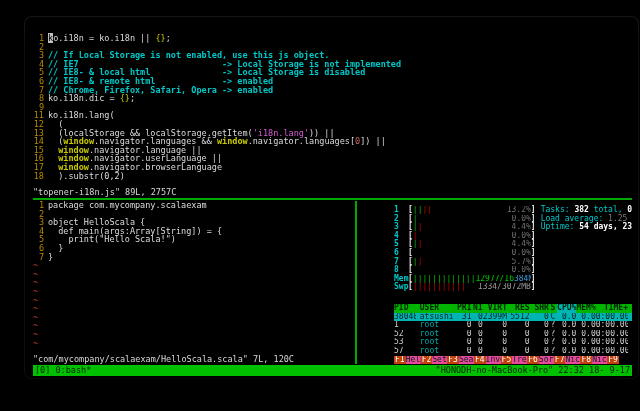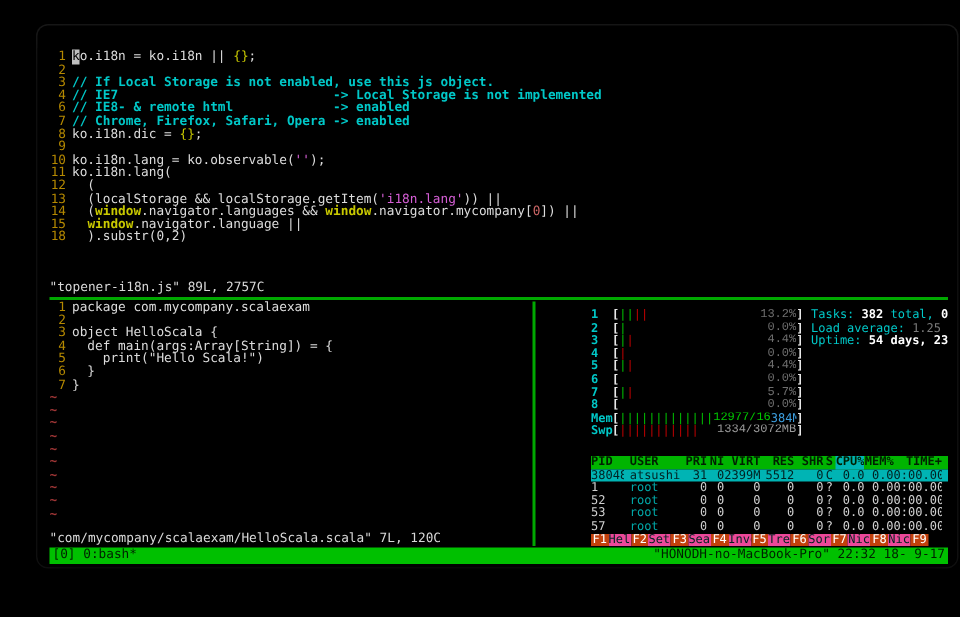--- a/index.html
+++ b/index.html
@@ -35,21 +35,21 @@
   .vborder{width:2px;background:#00a800;}
   .pane-right{flex:1;display:flex;flex-direction:column;padding-left:3px;overflow:hidden;}
   .htop-head{display:flex;margin-top:5px;}
   .meters{width:148px;}
   .meter{display:flex;height:8.6px;line-height:8.6px;font-size:8px;white-space:pre;}
   .m-id{width:14px;color:#00c8c8;font-weight:bold;}
   .m-br{color:#e8e8e8;font-weight:bold;}
   .m-body{display:flex;width:118px;overflow:hidden;}
   .m-bars{color:#00c000;}
   .m-bars.r{color:#c00000;}
-  .m-val{margin-left:auto;color:#6e6e6e;font-family:Liberation Mono, monospace;}
+  .m-val{margin-left:auto;color:#6e6e6e;}
   .m-used{color:#00c800;}
   .m-total{color:#3b9ddd;}
   .m-gray{color:#9a9a9a;}
   .info{flex:1;padding-left:5px;}
   .iline{height:8.6px;line-height:8.6px;white-space:pre;font-size:8px;}
   .i-lbl{color:#00c8c8;}
   .i-val{color:#ffffff;font-weight:bold;}
   .i-dim{color:#7a7a7a;}
   .i-mid{color:#d8d8d8;}
   .ptable{margin-top:12px;font-size:8px;}
@@ -86,30 +86,32 @@
   <div class="window">
 
     <div class="terminal">
 
       <div class="pane pane-top">
         <div id="js-lines">
             <div class="line"><span class="ln">1</span><span class="sg-cur">k</span><span class="sg-w">o.i18n = ko.i18n || </span><span class="sg-br">{}</span><span class="sg-w">;</span></div>
             <div class="line"><span class="ln">2</span></div>
             <div class="line"><span class="ln">3</span><span class="sg-cm">// If Local Storage is not enabled, use this js object.</span></div>
             <div class="line"><span class="ln">4</span><span class="sg-cm">// IE7                            -&gt; Local Storage is not implemented</span></div>
+            <div class="line"><span class="ln">5</span><span class="sg-cm">// IE8- &amp; local html              -&gt; Local Storage is disabled</span></div>
             <div class="line"><span class="ln">6</span><span class="sg-cm">// IE8- &amp; remote html             -&gt; enabled</span></div>
             <div class="line"><span class="ln">7</span><span class="sg-cm">// Chrome, Firefox, Safari, Opera -&gt; enabled</span></div>
             <div class="line"><span class="ln">8</span><span class="sg-w">ko.i18n.dic = </span><span class="sg-br">{}</span><span class="sg-w">;</span></div>
             <div class="line"><span class="ln">9</span></div>
-            <div class="line"><span class="ln">10</span><span class="sg-w">ko.i18n.lang = ko.observable(</span><span class="sg-st">''</span><span class="sg-w">);</span></div>
             <div class="line"><span class="ln">11</span><span class="sg-w">ko.i18n.lang(</span></div>
             <div class="line"><span class="ln">12</span><span class="sg-w">  (</span></div>
             <div class="line"><span class="ln">13</span><span class="sg-w">  (localStorage &amp;&amp; localStorage.getItem(</span><span class="sg-st">'i18n.lang'</span><span class="sg-w">)) ||</span></div>
-            <div class="line"><span class="ln">14</span><span class="sg-w">  (</span><span class="sg-kw">window</span><span class="sg-w">.navigator.languages &amp;&amp; </span><span class="sg-kw">window</span><span class="sg-w">.navigator.mycompany[</span><span class="sg-num">0</span><span class="sg-w">]) ||</span></div>
+            <div class="line"><span class="ln">14</span><span class="sg-w">  (</span><span class="sg-kw">window</span><span class="sg-w">.navigator.languages &amp;&amp; </span><span class="sg-kw">window</span><span class="sg-w">.navigator.languages[</span><span class="sg-num">0</span><span class="sg-w">]) ||</span></div>
             <div class="line"><span class="ln">15</span><span class="sg-w">  </span><span class="sg-kw">window</span><span class="sg-w">.navigator.language ||</span></div>
+            <div class="line"><span class="ln">16</span><span class="sg-w">  </span><span class="sg-kw">window</span><span class="sg-w">.navigator.userLanguage ||</span></div>
+            <div class="line"><span class="ln">17</span><span class="sg-w">  </span><span class="sg-kw">window</span><span class="sg-w">.navigator.browserLanguage</span></div>
             <div class="line"><span class="ln">18</span><span class="sg-w">  ).substr(0,2)</span></div>
           </div>
         <div class="vimstatus">"topener-i18n.js" 89L, 2757C</div>
       </div>
 
       <div class="hborder"></div>
 
       <div class="bottom">
         <div class="pane pane-left">
           <div id="scala-lines">

